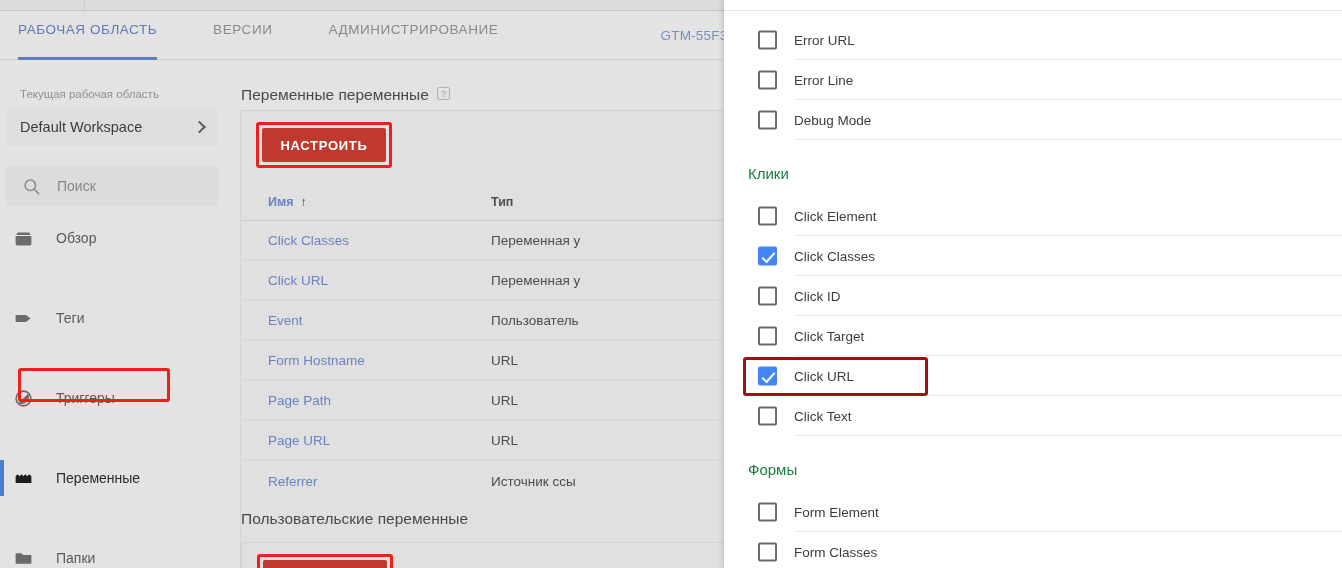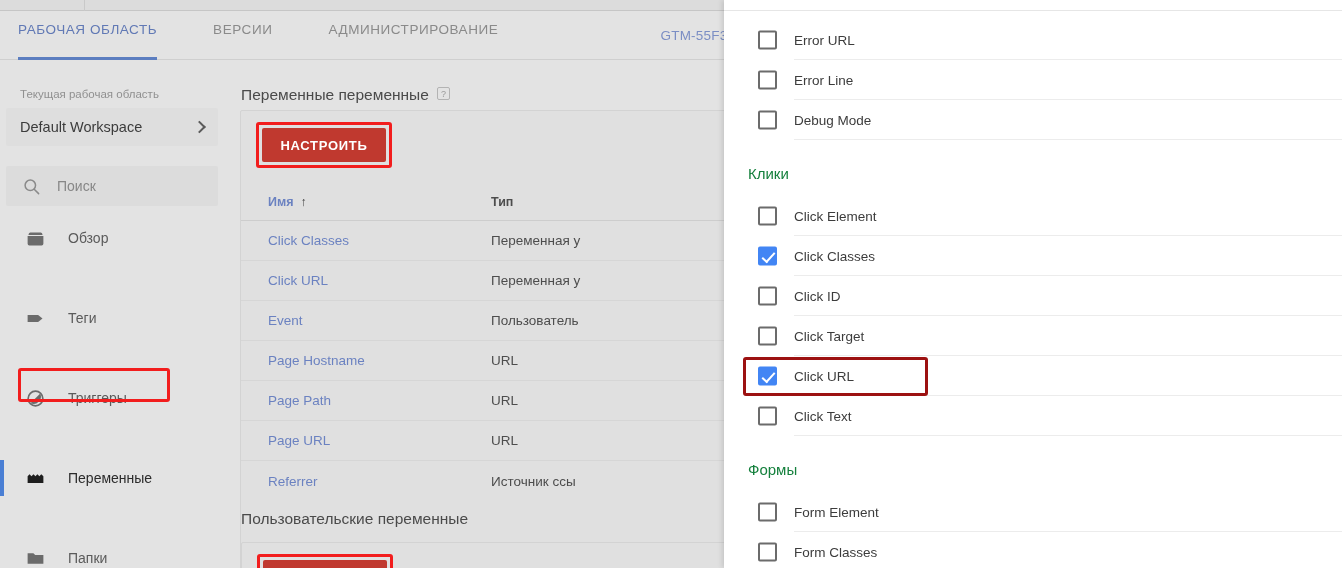--- a/index.html
+++ b/index.html
@@ -80,21 +80,21 @@
     position: absolute; left: 6px; top: 106px; width: 212px; height: 40px;
     background: #dcdcdc; border-radius: 2px;
     display: flex; align-items: center; cursor: text;
   }
   .search-ico { margin-left: 16px; width: 19px; height: 19px; }
   .search-ph { margin-left: 16px; font-size: 14px; color: #878787; }
 
   .nav { position: absolute; left: 0; top: 158px; width: 228px; }
   .nav-item {
     position: relative; height: 40px; display: flex; align-items: center;
-    cursor: pointer; padding-left: 24px;
+    cursor: pointer; padding-left: 12px;
   }
   .nav-item .ico {
     width: 22px; height: 22px; display: flex; align-items: center;
     justify-content: center; flex: 0 0 22px;
   }
   .nav-item .lbl {
     margin-left: 22px; font-size: 14px; color: #5b5b5b;
   }
   .nav-item.active .lbl { color: #2b2b2b; font-weight: 500; }
   .nav-item.active .active-bar {
@@ -314,21 +314,21 @@
           </div>
           <div class="tbl-row">
             <div class="c-name">Click URL</div>
             <div class="c-type">Переменная у</div>
           </div>
           <div class="tbl-row">
             <div class="c-name">Event</div>
             <div class="c-type">Пользователь</div>
           </div>
           <div class="tbl-row">
-            <div class="c-name">Page Hostname</div>
+            <div class="c-name">Form Hostname</div>
             <div class="c-type">URL</div>
           </div>
           <div class="tbl-row">
             <div class="c-name">Page Path</div>
             <div class="c-type">URL</div>
           </div>
           <div class="tbl-row">
             <div class="c-name">Page URL</div>
             <div class="c-type">URL</div>
           </div>

